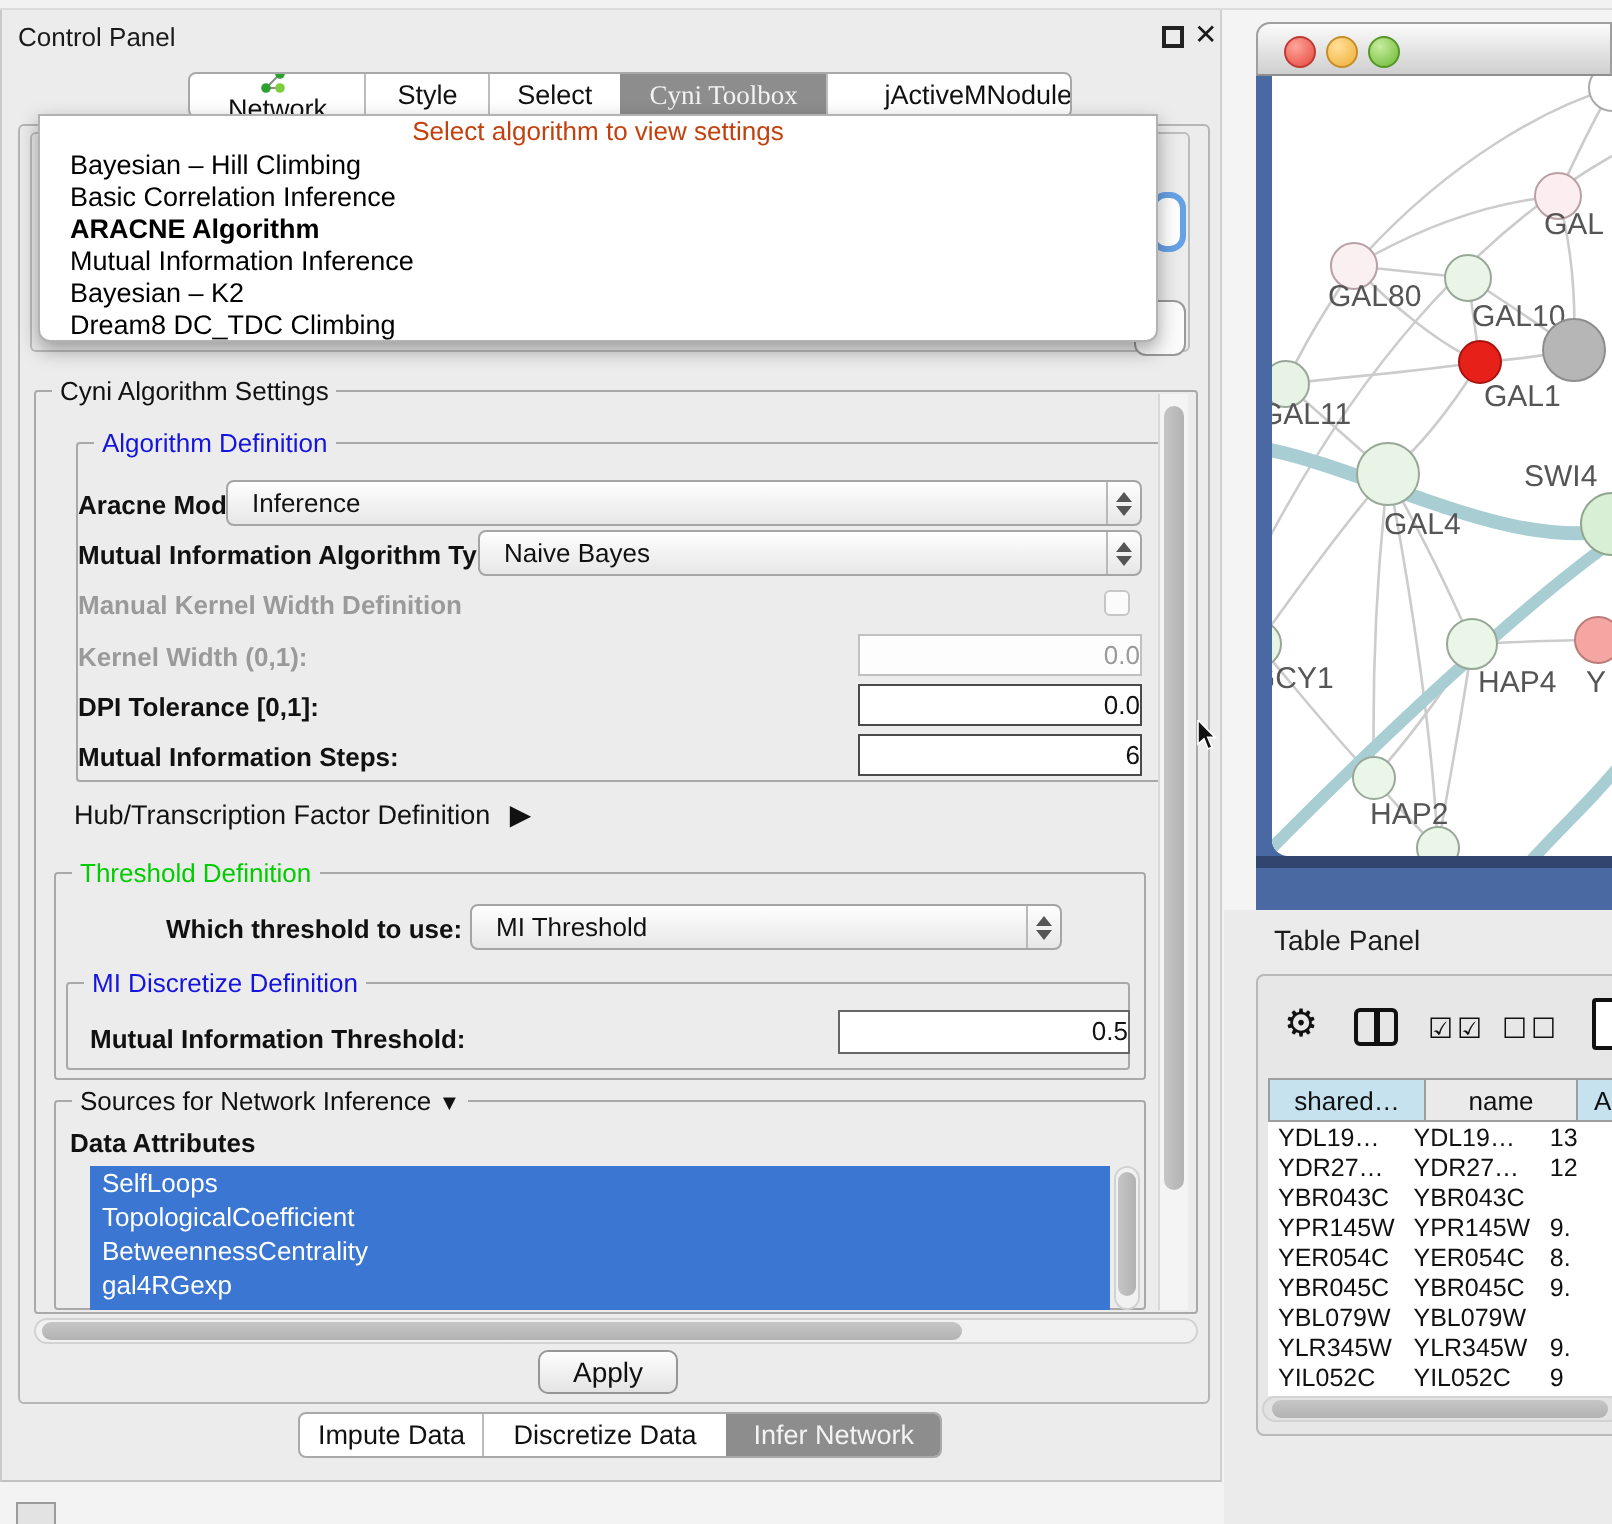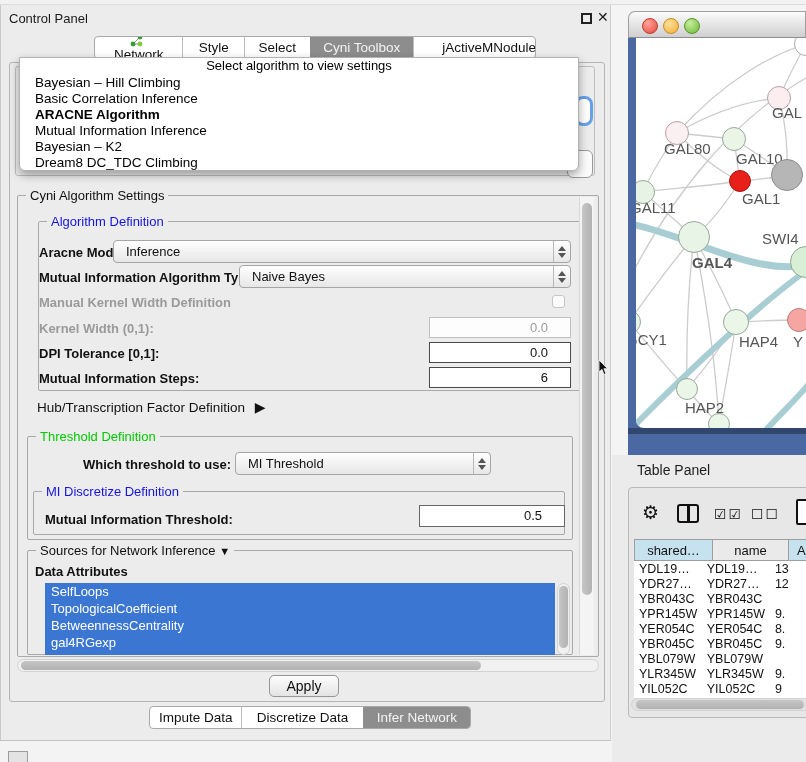--- a/index.html
+++ b/index.html
@@ -19,32 +19,32 @@
   .seg{display:flex;align-items:center;justify-content:center;font-size:13.5px;color:#111;
        border-left:1px solid #bdbdbd;height:100%;box-sizing:border-box;white-space:nowrap}
   .seg:first-child{border-left:none}
   .seg.sel{background:#8d8d8d;color:#f3f3f3;border-left-color:#8d8d8d}
   .neticon{margin-right:5px;display:inline-flex}
   
   #outerpanel{left:8px;top:62px;width:596px;height:640px;border:1px solid #b5b5b5;border-radius:3px;background:#ececec}
   .group{border:1px solid #a9a9a9;border-radius:2px}
   .gtitle{position:absolute;top:-8px;left:8px;background:#ececec;padding:0 4px;font-size:13px;white-space:nowrap}
   .lbl{font-size:13px}
-  .field{background:#fff;text-align:right;padding:2px 22px;font-size:13px;box-sizing:border-box}
+  .field{background:#fff;text-align:right;padding:2px 0;font-size:13px;box-sizing:border-box}
   .combo{background:linear-gradient(#fefefe,#e7e7e7);border:1px solid #a5a5a5;border-radius:4px;
          font-size:13px;display:flex;align-items:center;box-sizing:border-box}
   .combo .cv{flex:1;padding-left:12px;white-space:nowrap;overflow:hidden}
   .stepper{width:16px;height:100%;border-left:1px solid #b9b9b9;display:flex;flex-direction:column;
            align-items:center;justify-content:center;gap:2px}
   .tri-up{width:0;height:0;border-left:4px solid transparent;border-right:4px solid transparent;border-bottom:5px solid #555}
   .tri-dn{width:0;height:0;border-left:4px solid transparent;border-right:4px solid transparent;border-top:5px solid #555}
   
   #dd{left:18px;top:58px;width:560px;height:114px;background:#fff;border:1px solid #b2b2b2;
       border-radius:0 0 6px 6px;box-shadow:0 4px 10px rgba(0,0,0,.35);z-index:50}
-  #dd .prompt{height:17px;text-align:center;color:#000000;font-size:13px;line-height:16px}
+  #dd .prompt{height:17px;text-align:center;color:#c2410c;font-size:13px;line-height:16px}
   .dd-item{height:16px;line-height:16px;padding-left:15px;font-size:13.5px;color:#000;white-space:nowrap}
   
   #attrlist{left:44px;top:584px;width:510px;height:72px;background:#3a76d2;overflow:hidden}
   .attr-item{height:17px;line-height:17px;color:#fff;padding-left:6px;font-size:13px}
   
   .sb-track{background:#f1f1f1;border:1px solid #d2d2d2;border-radius:7px}
   .sb-thumb{background:linear-gradient(90deg,#c6c6c6,#b2b2b2);border-radius:6px}
   .sb-thumb-h{background:linear-gradient(#c6c6c6,#b2b2b2);border-radius:6px}
   
   .pushbtn{background:linear-gradient(#fdfdfd,#e4e4e4);border:1px solid #969696;border-radius:5px;
@@ -90,21 +90,21 @@
           </svg>
         </span>
         <span>Network</span>
       </div>
       <div class="seg" style="width: 62px;">
         <span>Style</span>
       </div>
       <div class="seg" style="width: 66px;">
         <span>Select</span>
       </div>
-      <div class="seg sel" style="width: 104px;">
+      <div class="seg sel" style="width: 104px; font-family: Liberation Serif, serif;">
         <span>Cyni Toolbox</span>
       </div>
       <div class="seg" style="width: 122px; padding-left: 36px;">
         <span>jActiveMNodules</span>
       </div>
     </div>
 
   <div class="abs" id="outerpanel" style="top:57px"></div>
 
   <div class="abs" style="left:14px;top:61px;width:580px;height:110px;border:1px solid #bdbdbd;border-radius:3px"></div>
@@ -152,21 +152,21 @@
   <div class="abs group" style="left:26px;top:431px;width:546px;height:104px">
     <span class="gtitle" style="color:#00cc00">Threshold Definition</span>
   </div>
 
   <div class="abs" style="left:36px;top:394px;font-size:13.5px">
     <span>Hub/Transcription Factor Definition</span>
     <span style="font-size:14px;margin-left:6px">▶</span>
   </div>
 
   <div class="abs lbl b" style="left:82px;top:452px">Which threshold to use:</div>
-  <div class="abs combo" style="left:234px;top:447px;width:256px;height:23px">
+  <div class="abs combo" style="left:234px;top:447px;width:296px;height:23px">
     <span class="cv">MI Threshold</span>
     <span class="stepper">
         <span class="tri-up"></span>
         <span class="tri-dn"></span>
       </span>
   </div>
 
   <div class="abs group" style="left:32px;top:486px;width:532px;height:44px">
     <span class="gtitle" style="color:#1414dd">MI Discretize Definition</span>
   </div>
@@ -273,21 +273,21 @@
       <div class="net-node" style="left: 86px; top: 89px; height: 24px; width: 24px; background: rgb(234, 245, 232); border: 1.4px solid rgb(152, 168, 152);"></div>
       <div class="net-label" style="left: 100px; top: 112px;">GAL10</div>
       <div class="net-node" style="left: 93px; top: 132px; height: 22px; width: 22px; background: rgb(232, 32, 26); border: 1.4px solid rgb(168, 18, 16);"></div>
       <div class="net-label" style="left: 106px; top: 152px;">GAL1</div>
       <div class="net-node" style="left: 135px; top: 121px; height: 32px; width: 32px; background: rgb(182, 182, 182); border: 1.4px solid rgb(141, 141, 141);"></div>
       <div class="net-node" style="left: -5px; top: 142px; height: 24px; width: 24px; background: rgb(231, 244, 229); border: 1.4px solid rgb(152, 168, 152);"></div>
       <div class="net-label" style="left: -6px; top: 161px;">GAL11</div>
       <div class="net-node" style="left: 154px; top: 208px; height: 32px; width: 32px; background: rgb(217, 239, 213); border: 1.4px solid rgb(143, 167, 143);"></div>
       <div class="net-label" style="left: 126px; top: 192px;">SWI4</div>
       <div class="net-node" style="left: 42px; top: 183px; height: 32px; width: 32px; background: rgb(232, 245, 230); border: 1.4px solid rgb(152, 168, 152);"></div>
-      <div class="net-label" style="left: 56px; top: 216px; font-weight: bold;">GAL4</div>
+      <div class="net-label" style="left: 56px; top: 216px;">GAL4</div>
       <div class="net-node" style="left: -19px; top: 272px; height: 24px; width: 24px; background: rgb(232, 245, 230); border: 1.4px solid rgb(152, 168, 152);"></div>
       <div class="net-label" style="left: -10px; top: 293px;">GCY1</div>
       <div class="net-node" style="left: 87px; top: 271px; height: 26px; width: 26px; background: rgb(234, 246, 232); border: 1.4px solid rgb(152, 168, 152);"></div>
       <div class="net-label" style="left: 103px; top: 295px;">HAP4</div>
       <div class="net-node" style="left: 151px; top: 270px; height: 24px; width: 24px; background: rgb(245, 166, 162); border: 1.4px solid rgb(187, 125, 122);"></div>
       <div class="net-label" style="left: 157px; top: 295px;">Y</div>
       <div class="net-node" style="left: 40px; top: 340px; height: 22px; width: 22px; background: rgb(234, 246, 232); border: 1.4px solid rgb(152, 168, 152);"></div>
       <div class="net-label" style="left: 49px; top: 361px;">HAP2</div>
       <div class="net-node" style="left: 72px; top: 375px; height: 22px; width: 22px; background: rgb(234, 246, 232); border: 1.4px solid rgb(152, 168, 152);"></div>
     </div>

